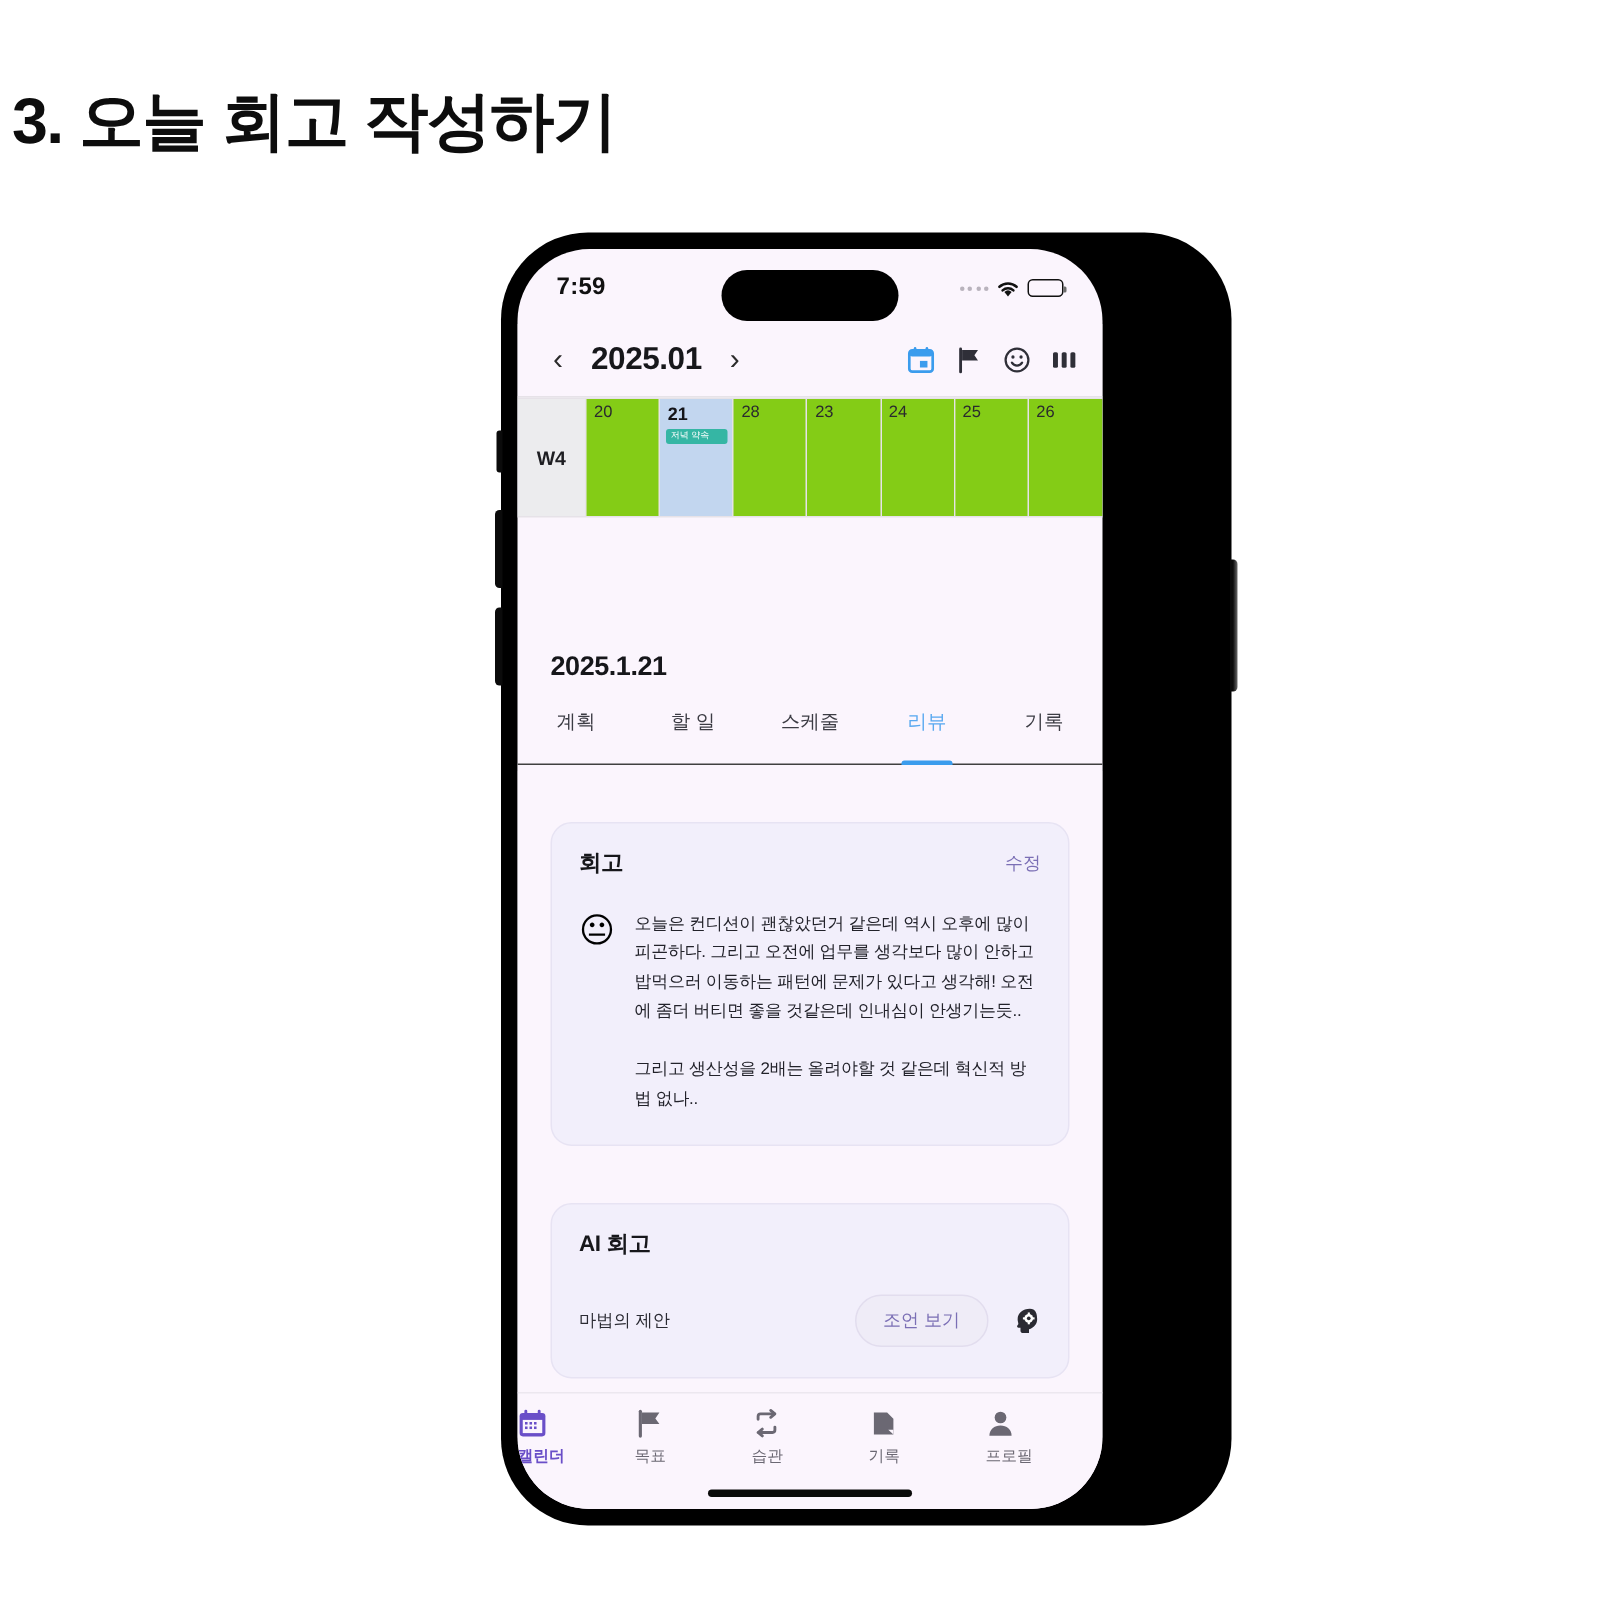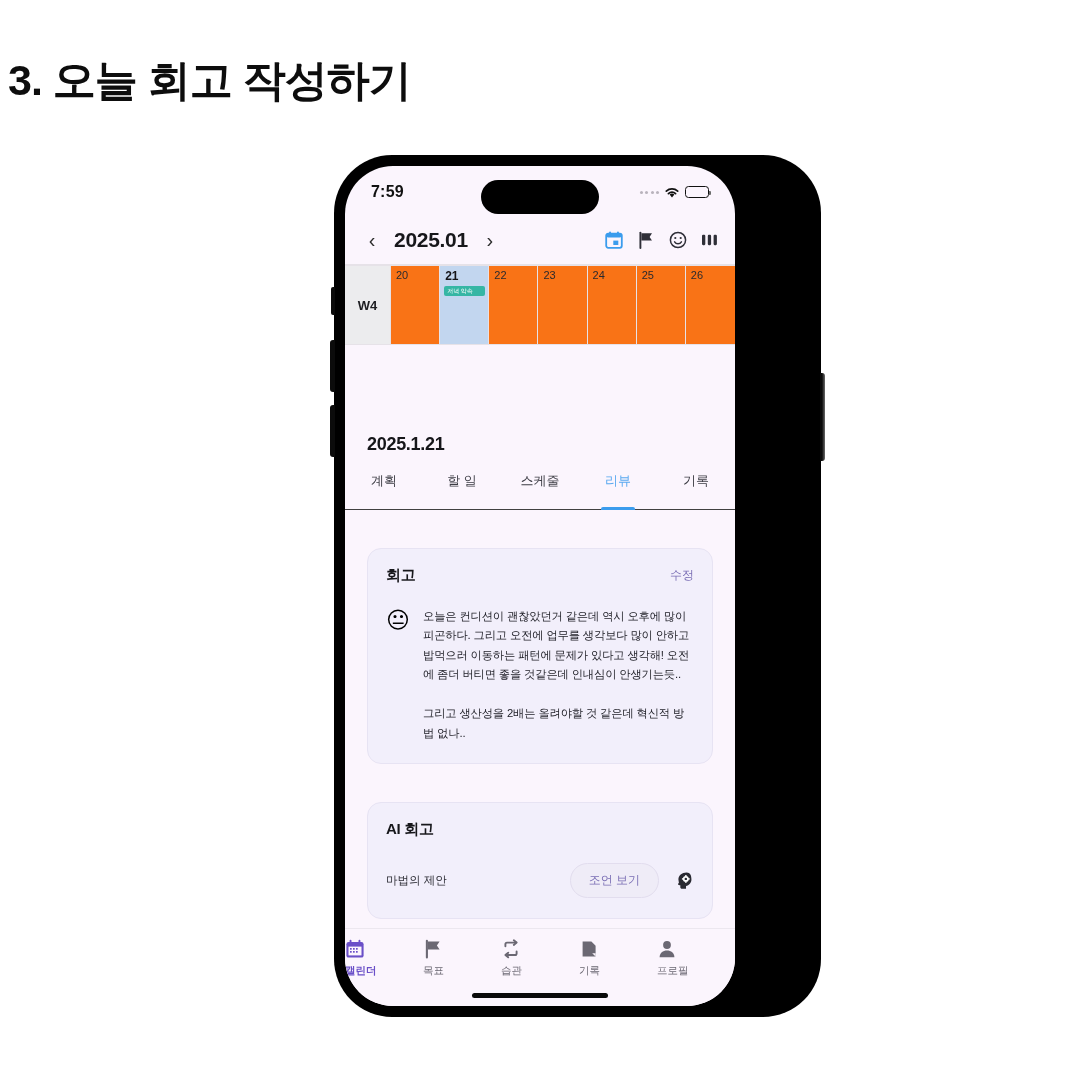--- a/index.html
+++ b/index.html
@@ -181,21 +181,21 @@
     font-weight: bold;
     color: #1e1e22;
     background: #ececee;
     border-right: 1px solid #e6e2e8;
     box-sizing: border-box;
   }
   .daycell {
     position: relative;
     border-right: 1px solid #e6e2e8;
     box-sizing: border-box;
-    background: #f97316;
+    background: #84cc16;
     padding: 4px 0 0 5px;
     cursor: pointer;
   }
   .daycell:last-child { border-right: none; }
   .daycell.selected { background: #c2d6ef; }
   .daynum { font-size: 11px; color: #2a2a2e; line-height: 1; }
   .daycell.selected .daynum { font-weight: bold; font-size: 12px; color: #141418; }
   .event-chip {
     margin: 4px 3px 0 -1px;
     background: #35b6a4;
@@ -425,21 +425,21 @@
       <div id="cal-row">
         <div class="wk">W4</div>
       <div class="daycell">
             <div class="daynum">20</div>
           </div>
           <div class="daycell selected" style="background: rgb(194, 214, 239);">
             <div class="daynum">21</div>
             <div class="event-chip" style="background: rgb(53, 182, 164);">저녁 약속</div>
           </div>
           <div class="daycell">
-            <div class="daynum">22</div>
+            <div class="daynum">28</div>
           </div>
           <div class="daycell">
             <div class="daynum">23</div>
           </div>
           <div class="daycell">
             <div class="daynum">24</div>
           </div>
           <div class="daycell">
             <div class="daynum">25</div>
           </div>

